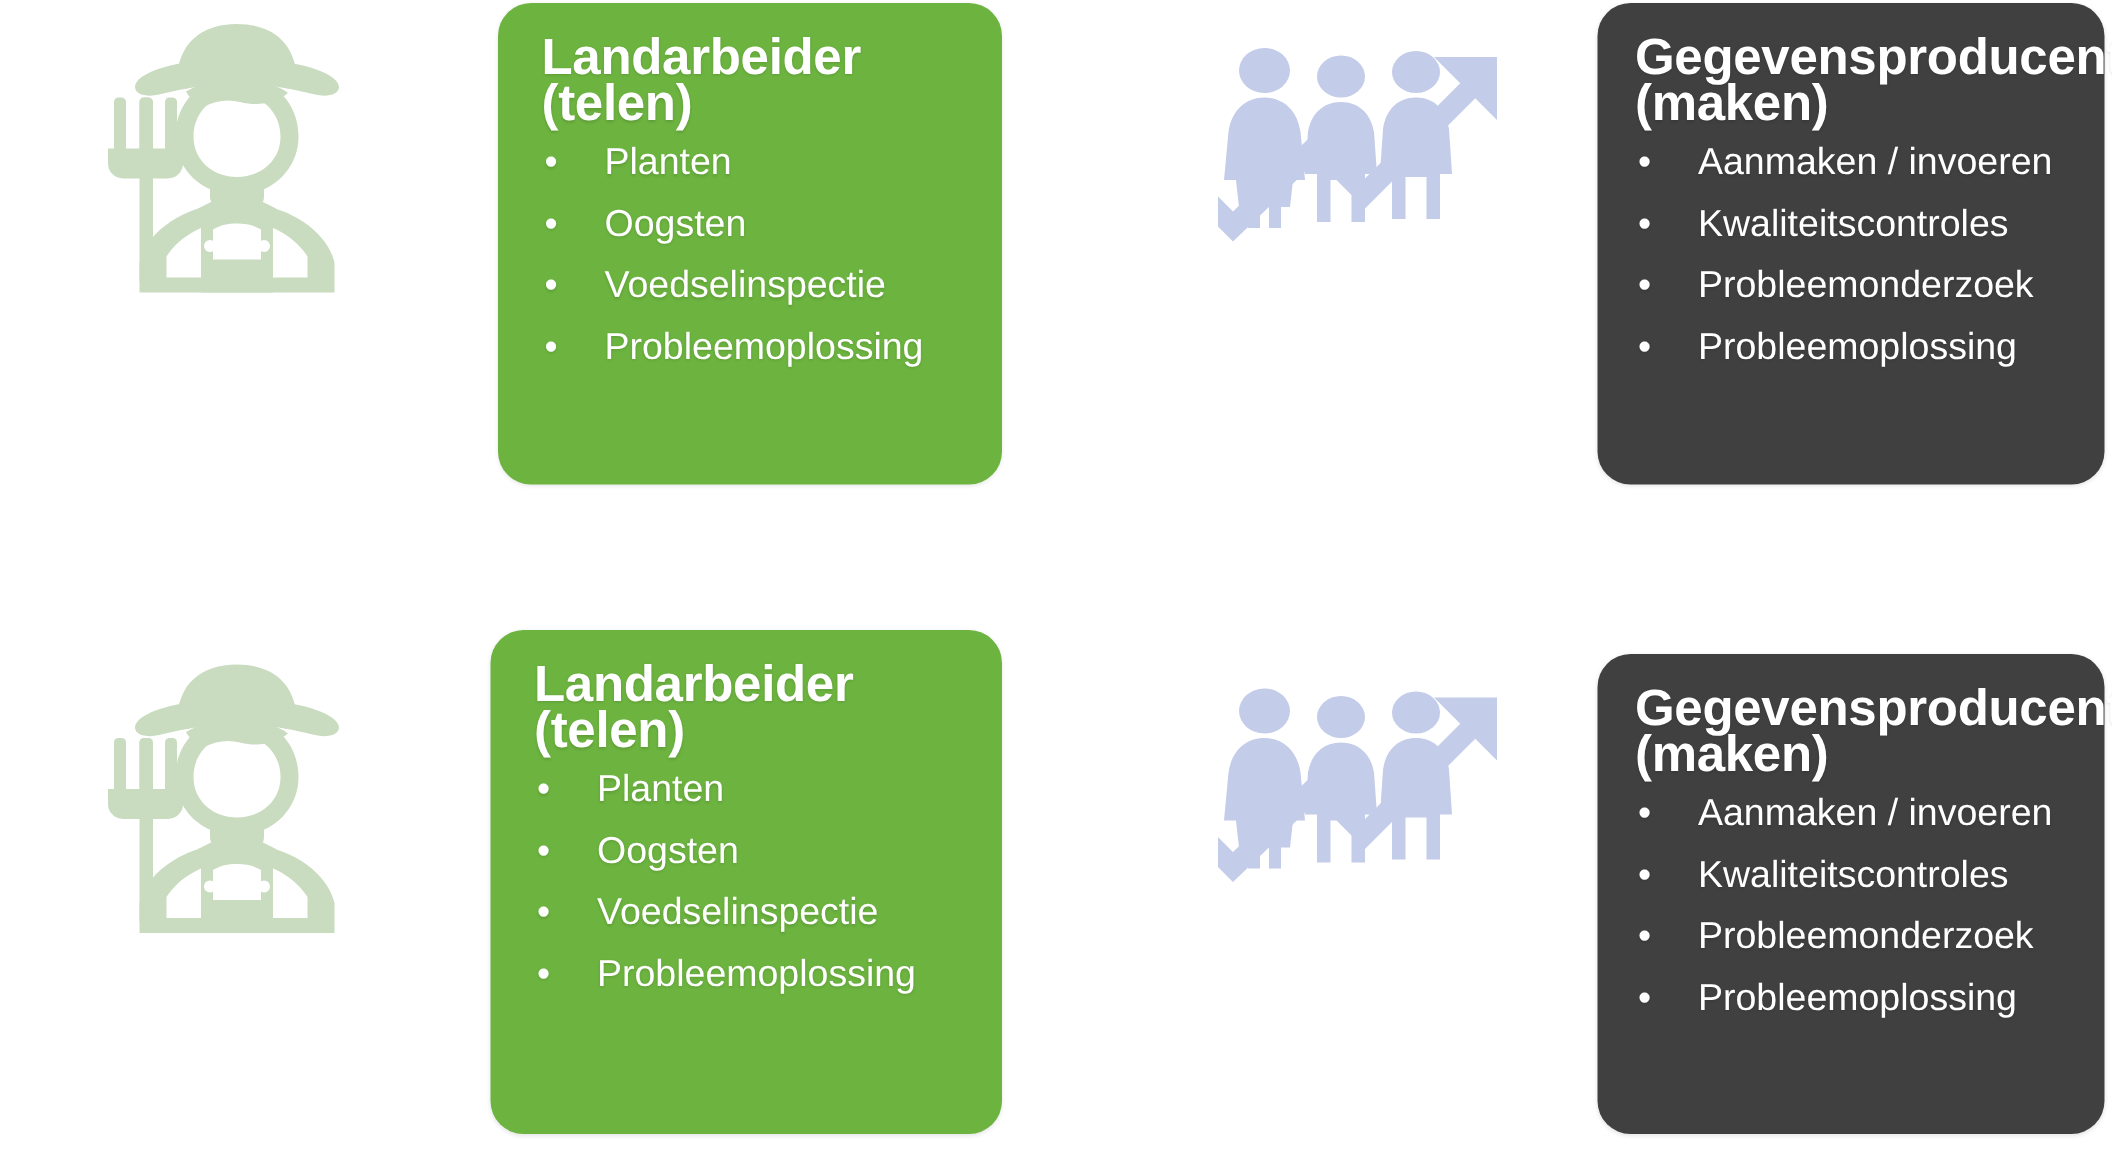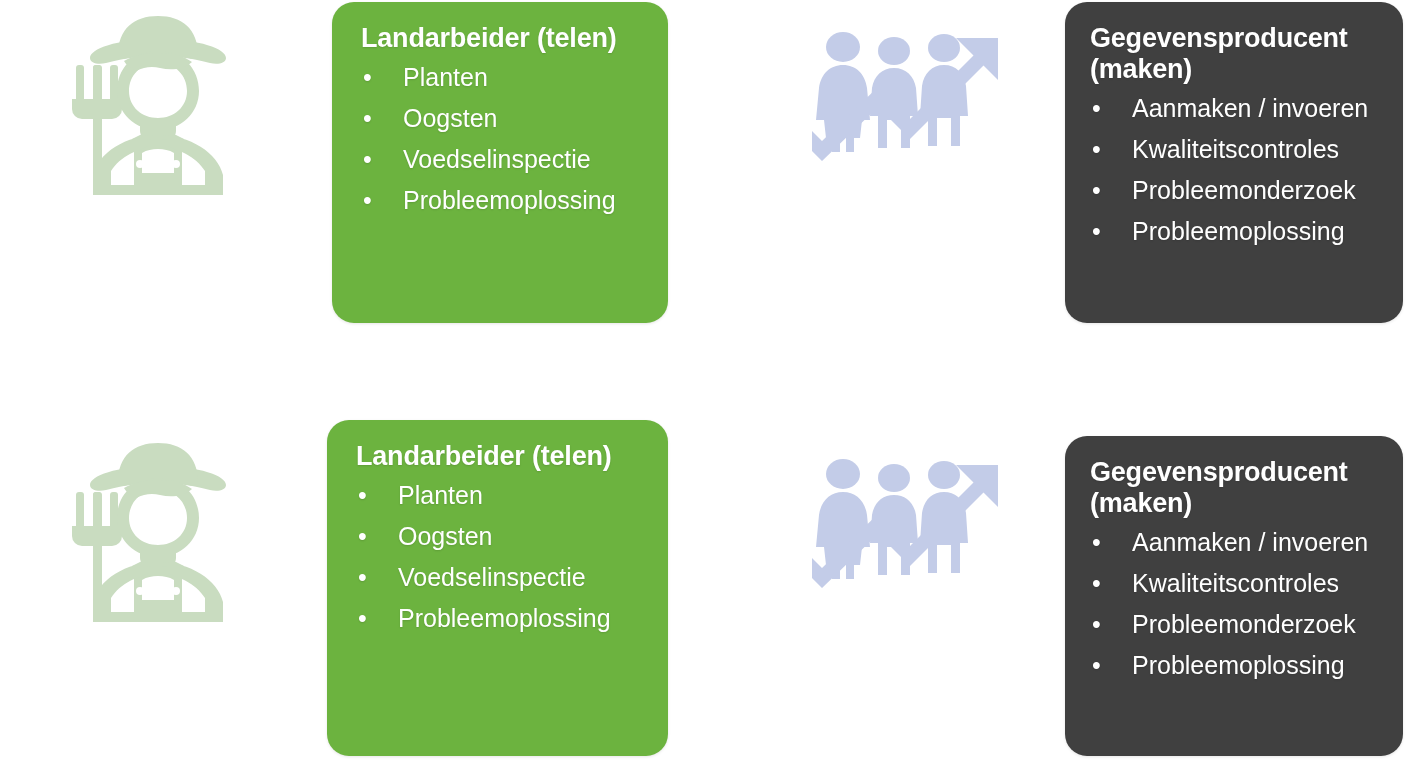--- a/index.html
+++ b/index.html
@@ -93,21 +93,21 @@
     right: 10px;
     top: 21px;
   }
   .card-blue .card-inner {
     left: 25px;
   }
 
   .card-title {
     color: #ffffff;
     font-weight: bold;
-    font-size: 27px;
+    font-size: 34px;
     line-height: 31px;
     letter-spacing: -0.2px;
     margin: 0 0 3px 0;
     text-shadow: 0 1px 2px rgba(0,0,0,0.13);
     white-space: pre-line;
   }
 
   .bullet-list {
     list-style: none;
     margin: 0;

